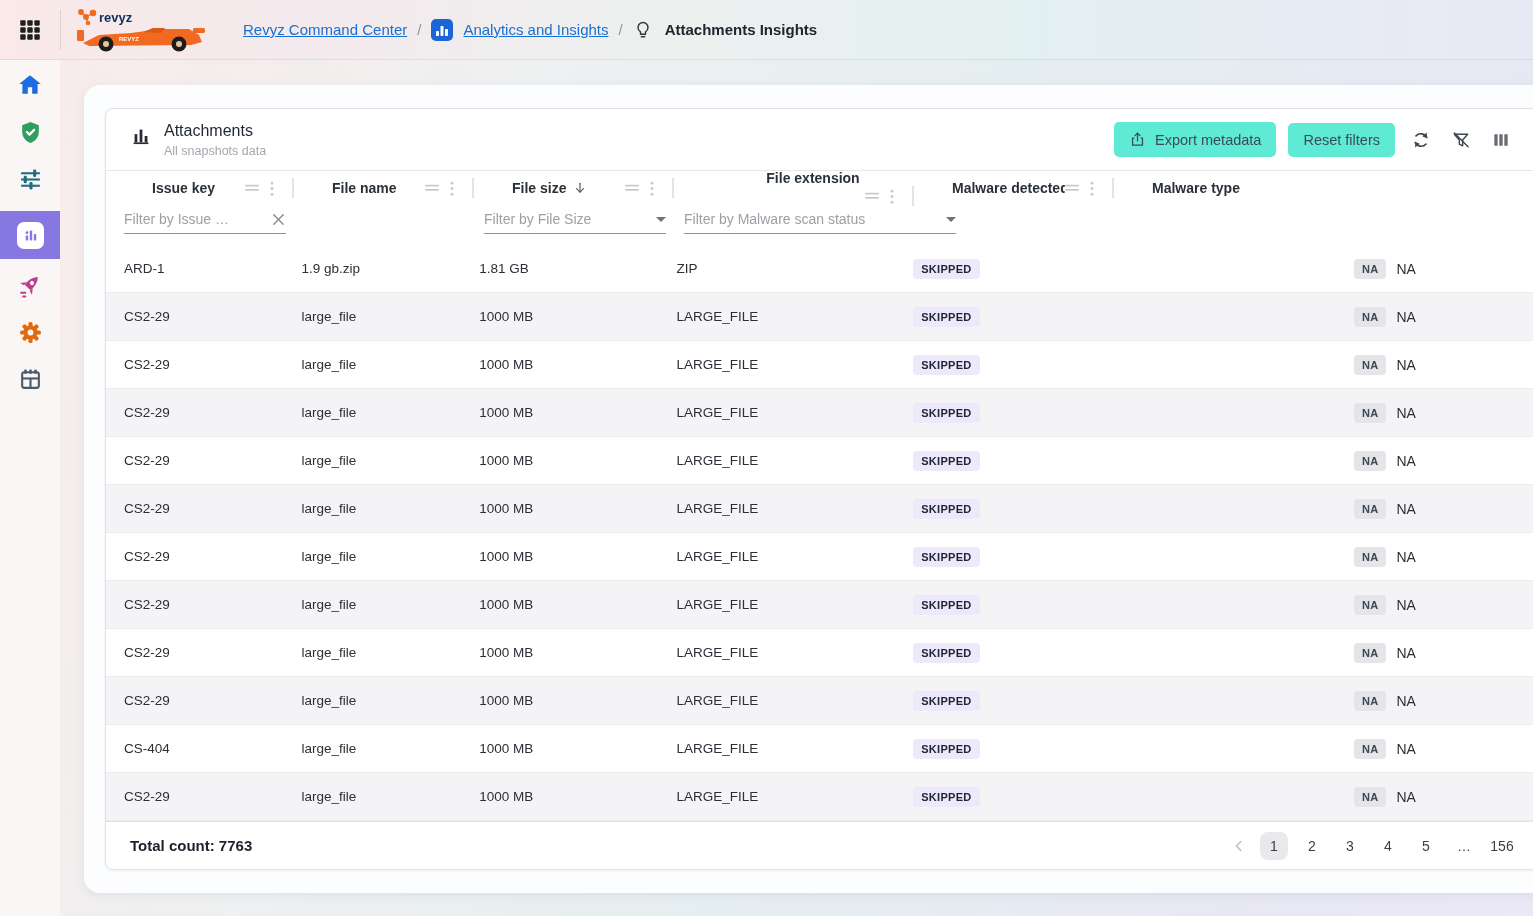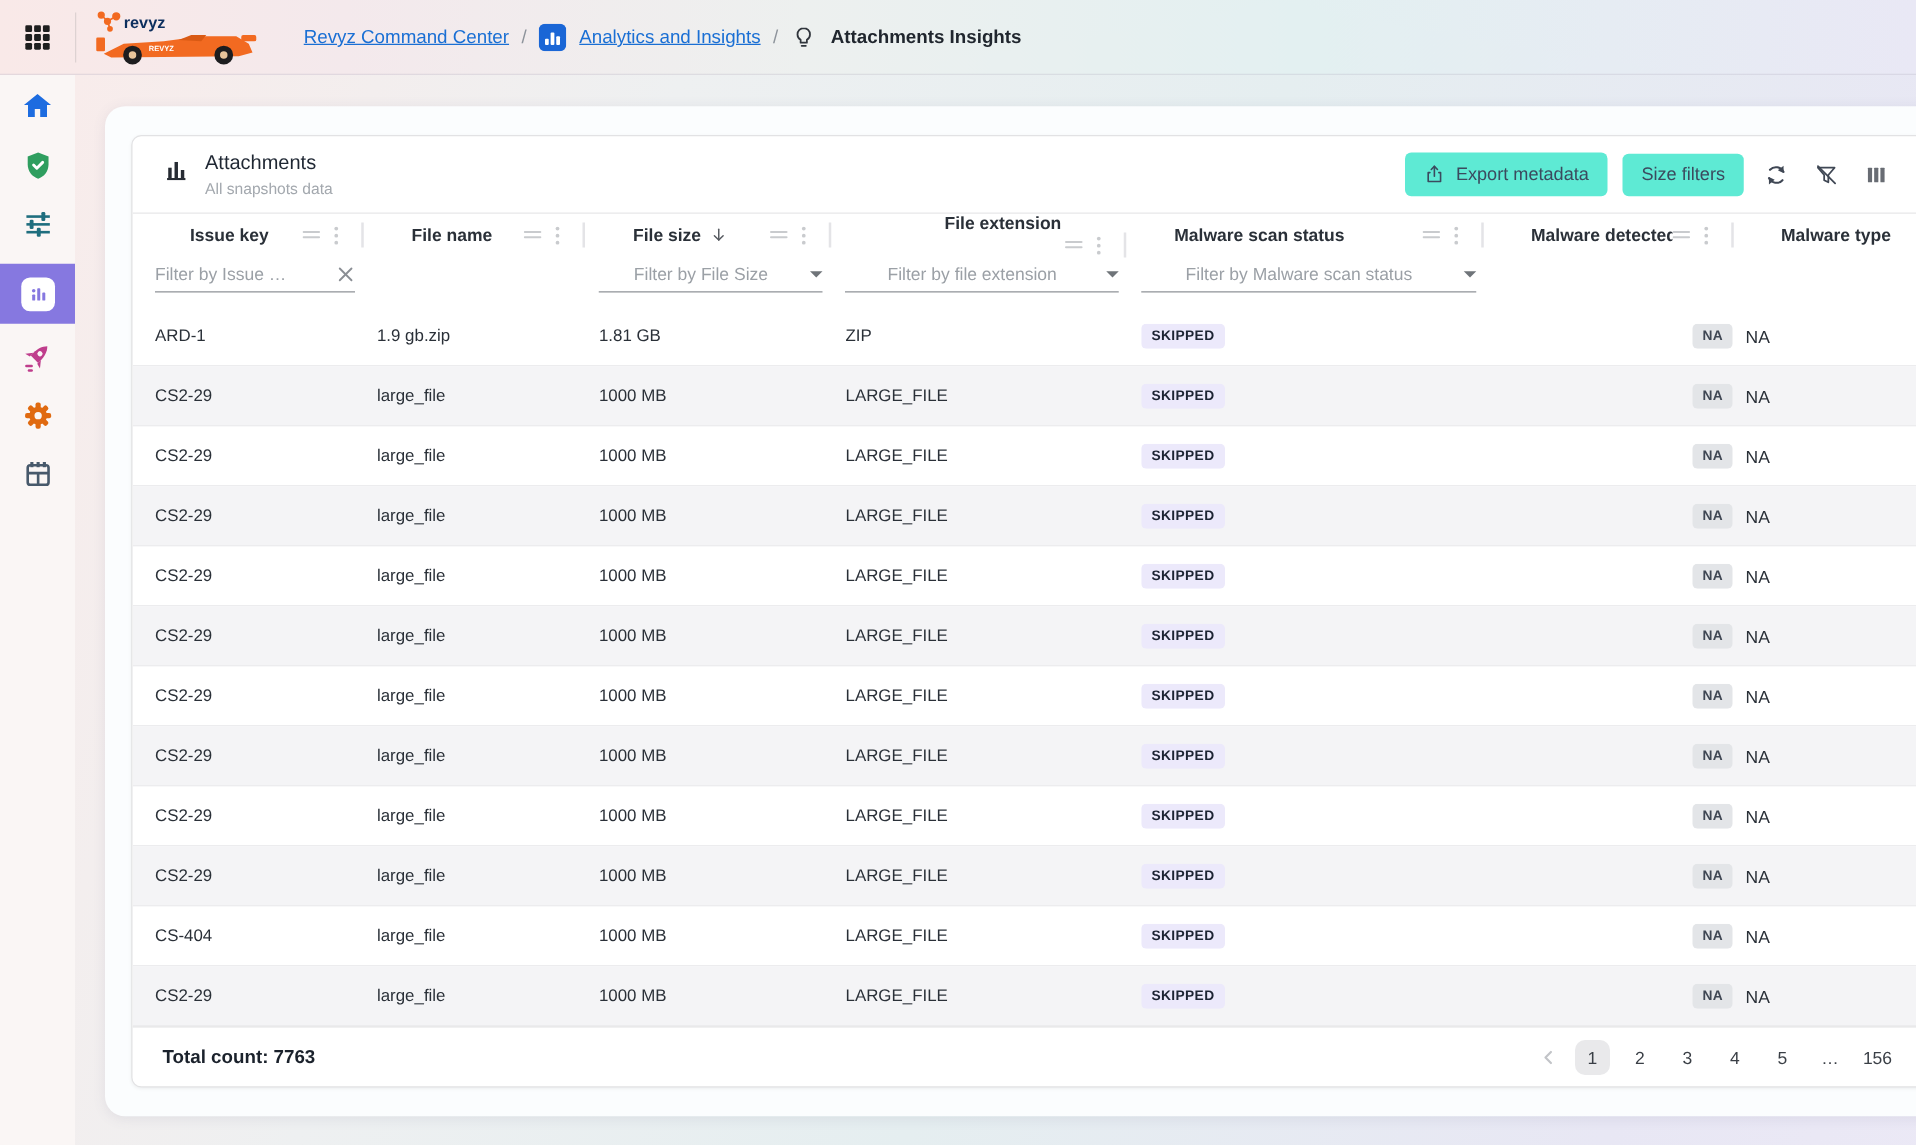--- a/index.html
+++ b/index.html
@@ -59,21 +59,21 @@
   .th-label { font-size:14px; font-weight:600; color:#2a3038; white-space:nowrap; overflow:hidden;padding-left:28px; }
   .th-icons { margin-left:auto; display:flex; align-items:center; gap:10px; }
   .sep { width:2px; height:20px; background:#e4e4e7; margin-left:8px; }
   .sort-arrow { margin-left:7px; display:flex; }
   .tfilters { height:40px; align-items:flex-start; }
   .filter-box { width:calc(100% - 18px); display:flex; align-items:center;
     border-bottom:1px solid #8f9398; padding-bottom:6px; margin-top:6px; cursor:pointer; }
   .filter-input { border:none; outline:none; background:none; font-family:inherit;
     font-size:14px; color:#5a5f66; width:112px; text-overflow:ellipsis; }
   .filter-input::placeholder { color:#9ba0a6; text-overflow:ellipsis; }
-  .filter-ph { font-size:14px; color:#9ba0a6; white-space:nowrap; overflow:hidden; flex:1;text-align:center; }
+  .filter-ph { font-size:14px; color:#9ba0a6; white-space:nowrap; overflow:hidden; flex:1; }
   .caret { width:0; height:0; border-left:5px solid transparent; border-right:5px solid transparent;
     border-top:5px solid #6f7479; margin-left:6px; flex:none; }
   .clear-x { margin-left:auto; display:flex; cursor:pointer; }
 
   .tbody .trow { height:48px; align-items:center; border-bottom:1px solid #ececee; cursor:pointer; }
   .tbody .trow.alt { background:#f4f4f6; }
   .td { font-size:13.5px; color:#2a3038; white-space:nowrap; overflow:hidden; padding-right:10px; }
   .badge { display:inline-block; font-size:11px; font-weight:700; letter-spacing:.3px;
     padding:4px 8px; border-radius:4px; }
   .badge-skipped { background:#ece9fb; color:#1d2433; }
@@ -260,21 +260,21 @@
           <div class="head-actions">
             <button class="btn">
               <svg width="17" height="17" viewBox="0 0 24 24" fill="none" stroke="#3b4a5e" stroke-width="1.8" stroke-linecap="round" stroke-linejoin="round">
                 <path d="M12 14 V3"></path>
                   <path d="M8.5 6.5 L12 3 L15.5 6.5"></path>
                   <path d="M7 10 H5 V20 H19 V10 H17"></path>
               </svg>
               <span>Export metadata</span>
             </button>
             <button class="btn">
-              <span>Size filters</span>
+              <span>Reset filters</span>
             </button>
             <button class="icon-btn">
               <svg width="20" height="20" viewBox="0 0 24 24" fill="none" stroke="#3f4754" stroke-width="2" stroke-linecap="round">
                 <path d="M6 7 A8 8 0 0 1 19 9"></path>
                   <polygon points="19,3 19,10 13.5,7.5" fill="#3f4754" stroke="none"></polygon>
                 <path d="M18 17 A8 8 0 0 1 5 15"></path>
                   <polygon points="5,21 5,14 10.5,16.5" fill="#3f4754" stroke="none"></polygon>
               </svg>
             </button>
             <button class="icon-btn">
@@ -363,39 +363,20 @@
                       <circle cx="2" cy="2" r="1.6"></circle>
                       <circle cx="2" cy="8" r="1.6"></circle>
                       <circle cx="2" cy="14" r="1.6"></circle>
                     </g>
                   </svg>
                 <span class="sep"></span>
               </span>
             </div>
             <div class="th c3">
               <span class="th-label">File extension</span>
-              <span class="th-icons">
-                <svg width="15" height="10" viewBox="0 0 16 10">
-                    <g fill="#c9cbce">
-                      <rect y="1.5" width="15" height="1.8" rx="0.9"></rect>
-                      <rect y="6" width="15" height="1.8" rx="0.9"></rect>
-                    </g>
-                  </svg>
-                <svg width="4" height="15" viewBox="0 0 4 16">
-                    <g fill="#c9cbce">
-                      <circle cx="2" cy="2" r="1.6"></circle>
-                      <circle cx="2" cy="8" r="1.6"></circle>
-                      <circle cx="2" cy="14" r="1.6"></circle>
-                    </g>
-                  </svg>
-                <span class="sep"></span>
-              </span>
-            </div>
-            <div class="th c4">
-              <span class="th-label">Malware scan status</span>
               <span class="th-icons">
                 <svg width="15" height="10" viewBox="0 0 16 10">
                     <g fill="#c9cbce">
                       <rect y="1.5" width="15" height="1.8" rx="0.9"></rect>
                       <rect y="6" width="15" height="1.8" rx="0.9"></rect>
                     </g>
                   </svg>
                 <svg width="4" height="15" viewBox="0 0 4 16">
                     <g fill="#c9cbce">
                       <circle cx="2" cy="2" r="1.6"></circle>
@@ -439,26 +420,20 @@
                       <line x1="3" y1="3" x2="13" y2="13"></line>
                       <line x1="13" y1="3" x2="3" y2="13"></line>
                     </svg>
                 </span>
               </div>
             </div>
             <div class="c1"></div>
             <div class="c2">
               <div class="filter-box">
                 <span class="filter-ph">Filter by File Size</span>
-                <span class="caret"></span>
-              </div>
-            </div>
-            <div class="c3">
-              <div class="filter-box">
-                <span class="filter-ph">Filter by file extension</span>
                 <span class="caret"></span>
               </div>
             </div>
             <div class="c4">
               <div class="filter-box">
                 <span class="filter-ph">Filter by Malware scan status</span>
                 <span class="caret"></span>
               </div>
             </div>
             <div class="c5"></div>

